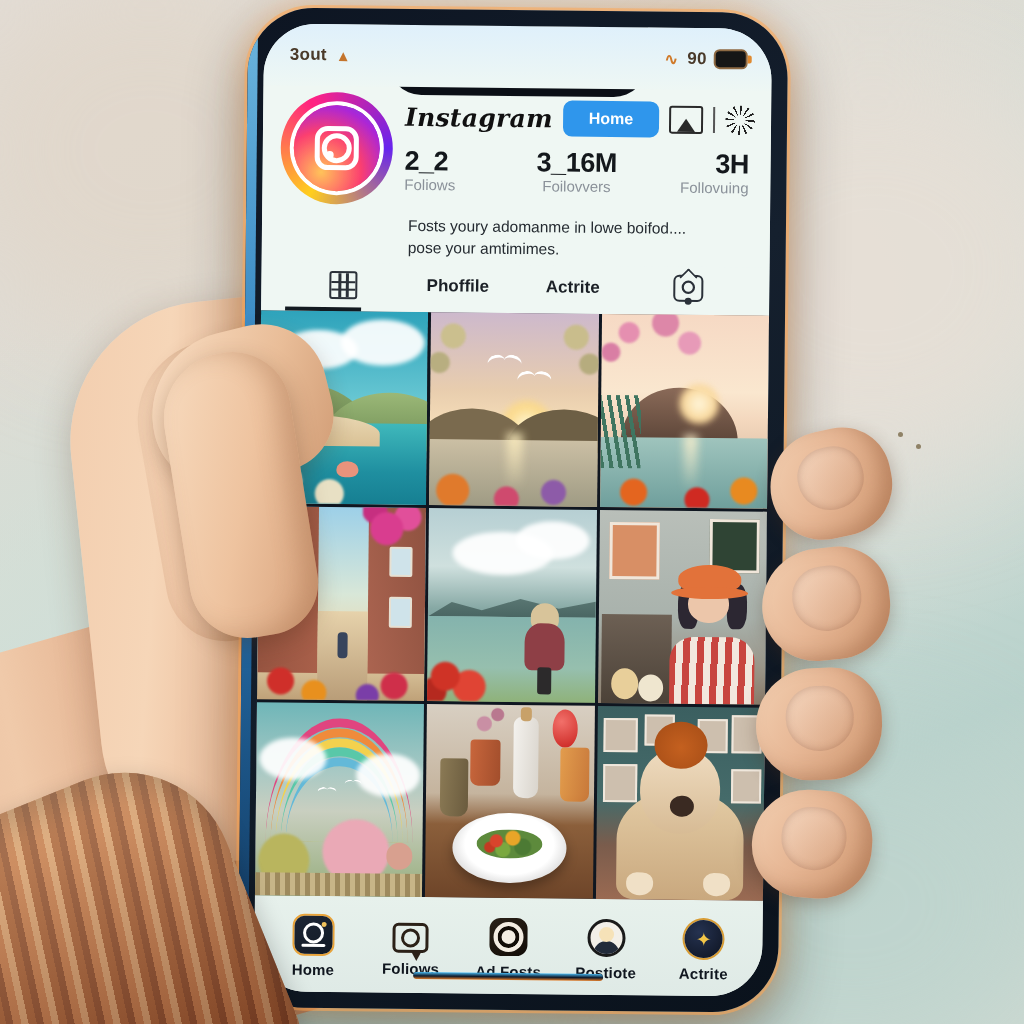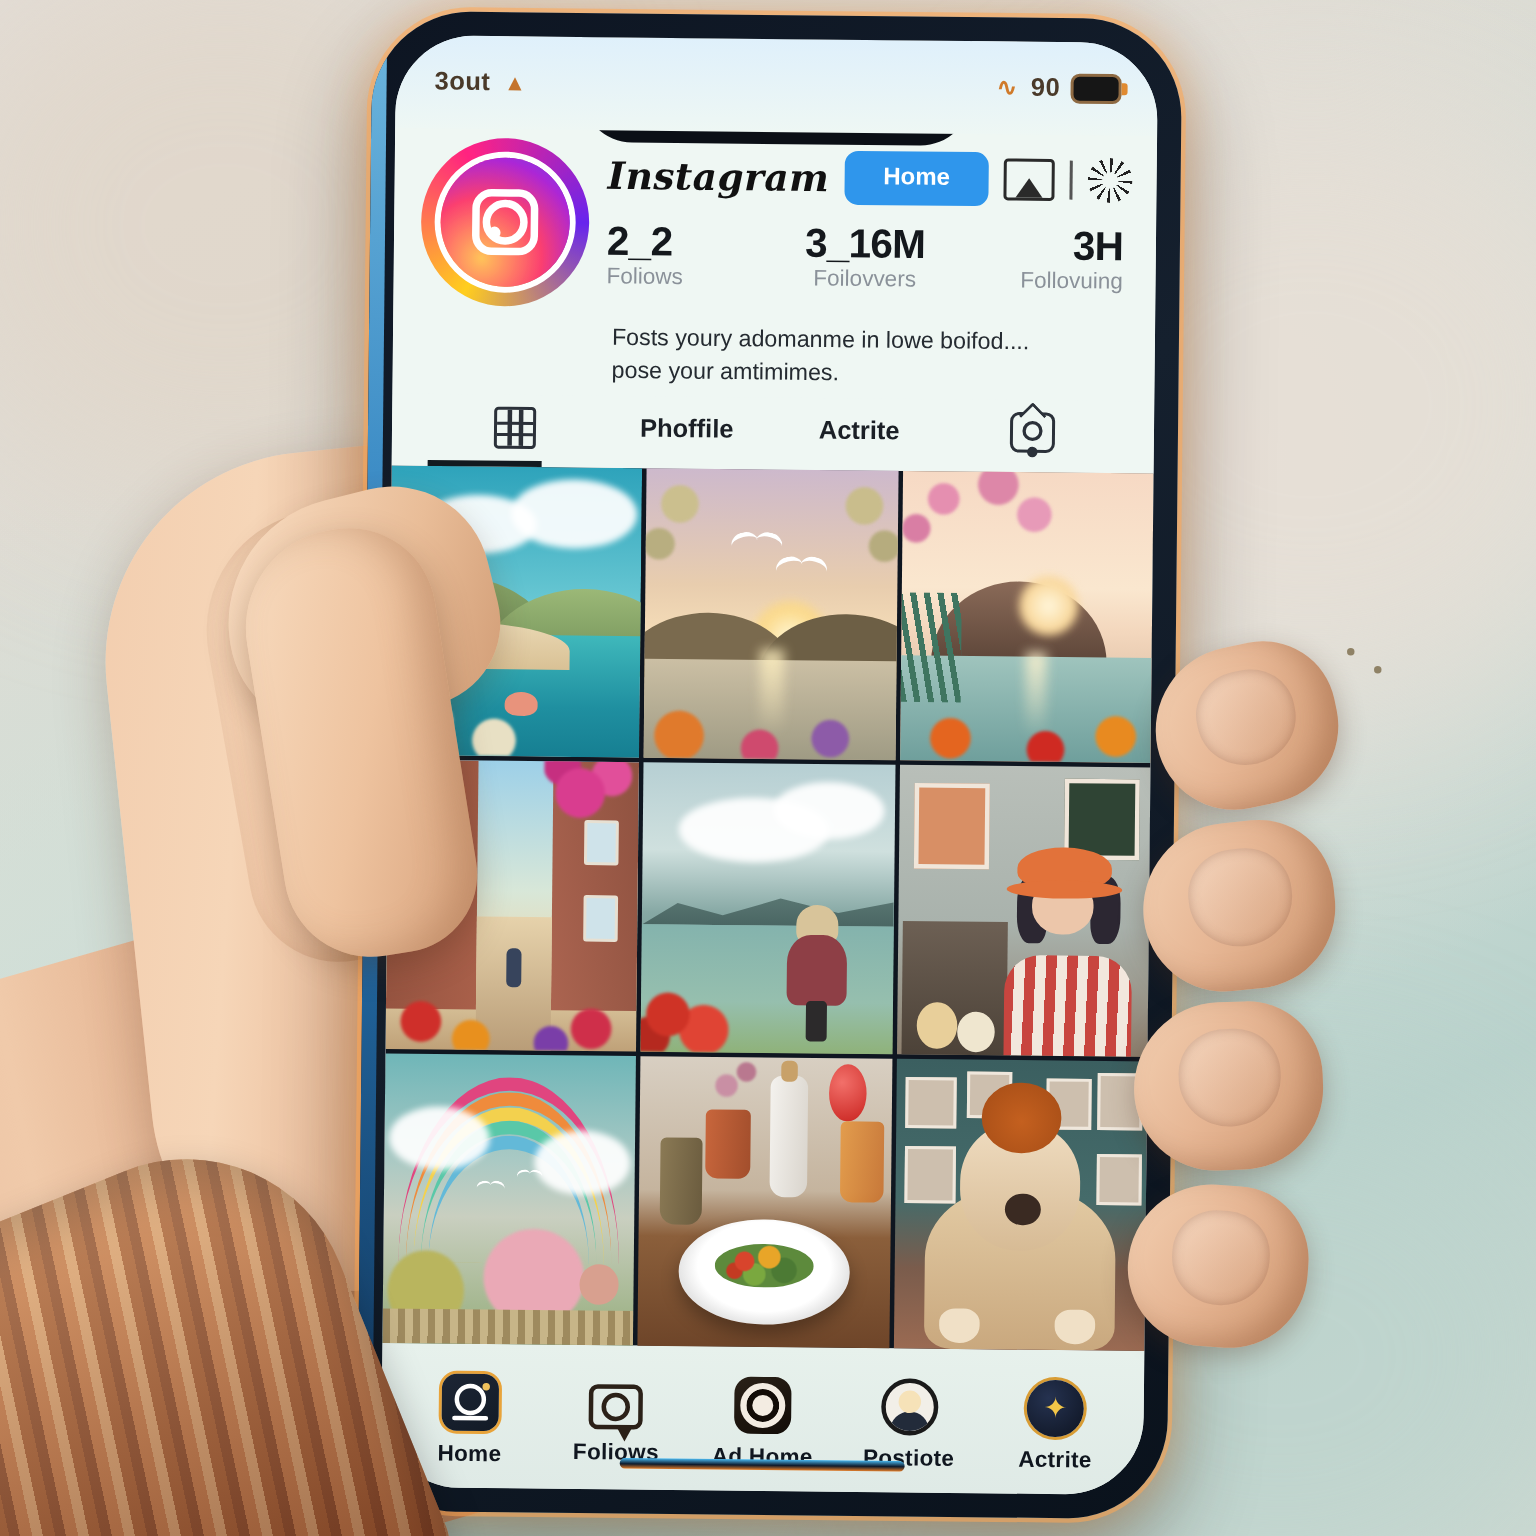--- a/index.html
+++ b/index.html
@@ -640,21 +640,21 @@
         <span class="nav-label">Home</span>
       </div>
       <div class="nav-item">
         <span class="ni ni-search">
           <span class="tail"></span>
         </span>
         <span class="nav-label">Foliows</span>
       </div>
       <div class="nav-item">
         <span class="ni ni-post"></span>
-        <span class="nav-label">Ad Home</span>
+        <span class="nav-label">Ad Fosts</span>
       </div>
       <div class="nav-item">
         <span class="ni ni-activity">
           <span class="av-head"></span>
             <span class="av-body"></span>
         </span>
         <span class="nav-label">Postiote</span>
       </div>
       <div class="nav-item">
         <span class="ni ni-create">✦</span>

